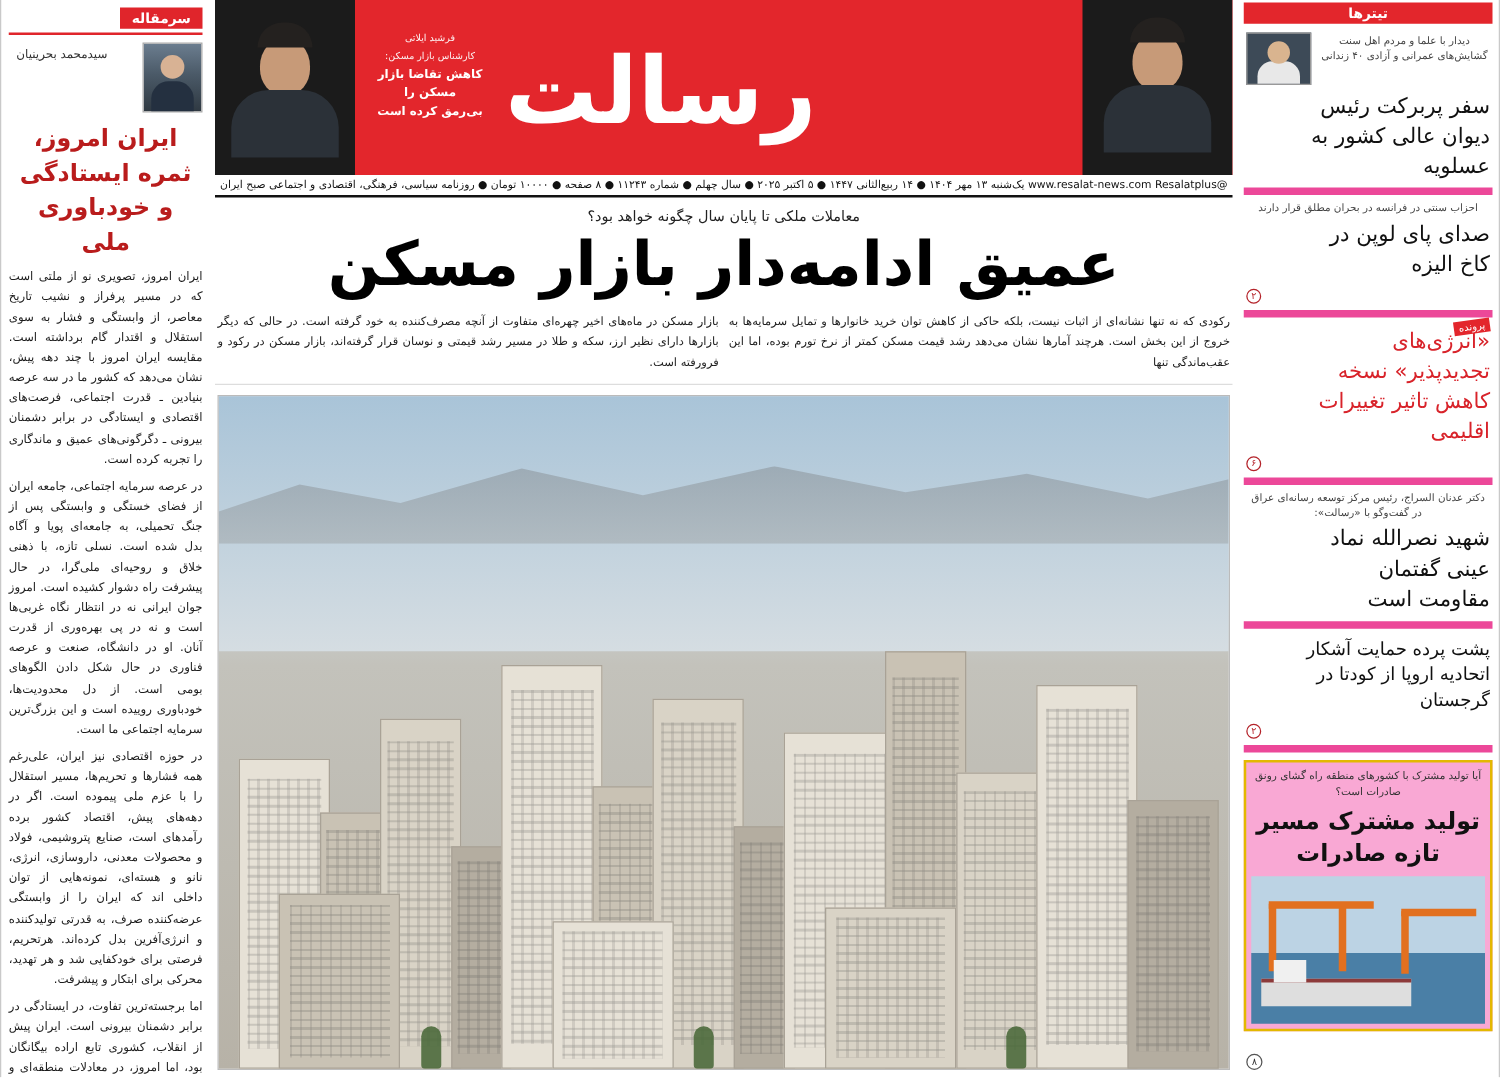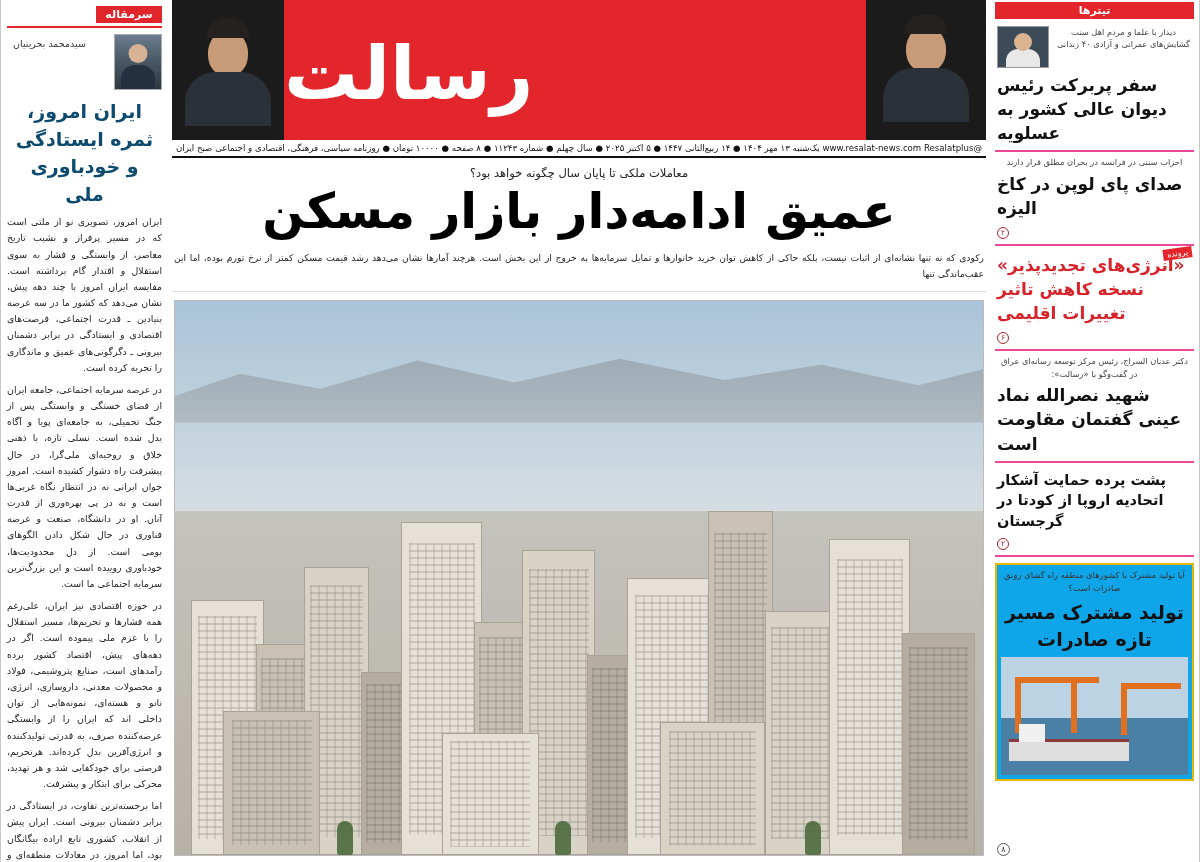--- a/index.html
+++ b/index.html
@@ -52,21 +52,21 @@
   }
   .author-photo::before {
     content: "";
     position: absolute; left: 50%; bottom: 0;
     width: 34px; height: 24px; border-radius: 14px 14px 0 0;
     background: #243040; transform: translateX(-50%);
   }
   .author-name { font-size: 9.5px; color: #333; margin-top: 4px; text-align: center; flex: 1; }
   .op-title {
     font-size: 19px; font-weight: bold; line-height: 1.45;
-    text-align: center; color: #0c4a6e; margin: 8px 2px 6px 2px;
+    text-align: center; color: #b91c1c; margin: 8px 2px 6px 2px;
     letter-spacing: -0.4px;
   }
   .op-body {
     font-size: 9.4px; line-height: 1.72; text-align: justify;
     color: #1c1c1c; column-count: 1; hyphens: auto;
   }
   .op-body p { margin: 0 0 6px 0; }
 
   
   .col-center {
@@ -172,23 +172,23 @@
   .col-left {
     width: 210px;
     border-right: 1px solid #c9c9c9;
     padding: 2px 5px 0 5px;
     display: flex; flex-direction: column;
   }
   .tt-head {
     background: #e3262c; color: #fff; font-size: 11px; font-weight: bold;
     text-align: center; padding: 2px 0; margin-bottom: 3px;
   }
-  .tt-item { border-bottom: 2px solid #ec4899; padding: 4px 2px 5px 2px; }
+  .tt-item { border-bottom: 6px solid #ec4899; padding: 4px 2px 5px 2px; }
   .tt-kicker { font-size: 8.3px; color: #444; line-height: 1.5; text-align: center; }
-  .tt-title { font-size: 17px; font-weight: bold; text-align: left; line-height: 1.42; color: #111; margin-top: 3px; letter-spacing: -0.4px;}
+  .tt-title { font-size: 17px; font-weight: normal; text-align: right; line-height: 1.42; color: #111; margin-top: 3px; letter-spacing: -0.4px; margin-left: 48px;}
   .tt-title.red { color: #d8232a; }
   .tt-title.sm { font-size: 14.5px; }
   .tt-num {
     display: inline-block; width: 12px; height: 12px; border-radius: 50%;
     border: 1px solid #b4232a; color: #b4232a; font-size: 7.5px;
     text-align: center; line-height: 10px; margin-top: 3px;
   }
   .tt-numwrap { text-align: left; }
   .mini-photo {
     width: 52px; height: 42px; background: #3d4a57; position: relative;
@@ -197,21 +197,21 @@
   .mini-photo::after {
     content:""; position:absolute; left:50%; top:6px; transform:translateX(-50%);
     width:18px;height:18px;border-radius:50%;background:#d9b48f;
   }
   .mini-photo::before {
     content:""; position:absolute; left:50%; bottom:0; transform:translateX(-50%);
     width:34px;height:18px;border-radius:12px 12px 0 0;background:#e8e8e8;
   }
   .promo {
     border: 2px solid #e3b800; margin: 6px 0 4px 0; padding: 4px;
-    background: #0ea5e9;
+    background: #f9a8d4;
   }
   .promo-kicker { font-size: 8.4px; color: #333; line-height: 1.55; text-align: center; }
   .promo-title { font-size: 19px; font-weight: bold; text-align: center; color: #111; line-height: 1.4; margin: 4px 0; letter-spacing:-.5px;}
   .promo-img {
     height: 118px; margin-top: 4px; position: relative; overflow: hidden;
     background: linear-gradient(#bcd3e4 0 52%, #4a7fa6 52% 100%);
   }
   .crane { position:absolute; background:#e2701f; }
   .ship { position:absolute; bottom:14px; left:8px; width:120px; height:22px; background:#dedede; border-top:3px solid #8d3a3a;}
   .ship::after{content:"";position:absolute;left:10px;top:-18px;width:26px;height:18px;background:#f0f0f0;}
@@ -262,40 +262,47 @@
           <div class="hair"></div>
             <div class="head"></div>
             <div class="body"></div>
         </div>
       </div>
 
       <div class="mh-center">
         <div class="logo">رسالت</div>
       </div>
 
+      <div class="mh-sidetext">
+        <span class="small">فرشید ایلاتی</span>
+        <span class="small">کارشناس بازار مسکن:</span>
+        <div>کاهش تقاضا بازار مسکن را</div>
+        <div>بی‌رمق کرده است</div>
+      </div>
       <div class="mh-photo left">
         <div class="face" style="top:18px">
           <div class="hair"></div>
             <div class="head"></div>
             <div class="body"></div>
         </div>
       </div>
     </div>
 
     <div class="infobar">
       <span class="seg">@Resalatplus</span>
       <span class="seg">www.resalat-news.com</span>
       <span class="seg">یک‌شنبه ۱۳ مهر ۱۴۰۴ ● ۱۴ ربیع‌الثانی ۱۴۴۷ ● ۵ اکتبر ۲۰۲۵ ● سال چهلم ● شماره ۱۱۲۴۳ ● ۸ صفحه ● ۱۰۰۰۰ تومان ● روزنامه سیاسی، فرهنگی، اقتصادی و اجتماعی صبح ایران</span>
     </div>
 
     <div class="kicker">معاملات ملکی تا پایان سال چگونه خواهد بود؟</div>
     <div class="headline">عمیق ادامه‌دار بازار مسکن</div>
 
     <div class="lead-row">
       <div class="cell">رکودی که نه تنها نشانه‌ای از اثبات نیست، بلکه حاکی از کاهش توان خرید خانوارها و تمایل سرمایه‌ها به خروج از این بخش است. هرچند آمارها نشان می‌دهد رشد قیمت مسکن کمتر از نرخ تورم بوده، اما این عقب‌ماندگی تنها</div>
+      <div class="cell">بازار مسکن در ماه‌های اخیر چهره‌ای متفاوت از آنچه مصرف‌کننده به خود گرفته است. در حالی که دیگر بازارها دارای نظیر ارز، سکه و طلا در مسیر رشد قیمتی و نوسان قرار گرفته‌اند، بازار مسکن در رکود و فرورفته است.</div>
     </div>
 
     <div class="photo-main">
       <div class="sky"></div>
       <div class="mount"></div>
       <div class="city">
         <div class="bld g3" style="left:2%;width:9%;height:46%"></div>
         <div class="bld g2" style="left:10%;width:7%;height:38%"></div>
         <div class="bld" style="left:16%;width:8%;height:52%"></div>
         <div class="bld g4" style="left:23%;width:6%;height:33%"></div>

